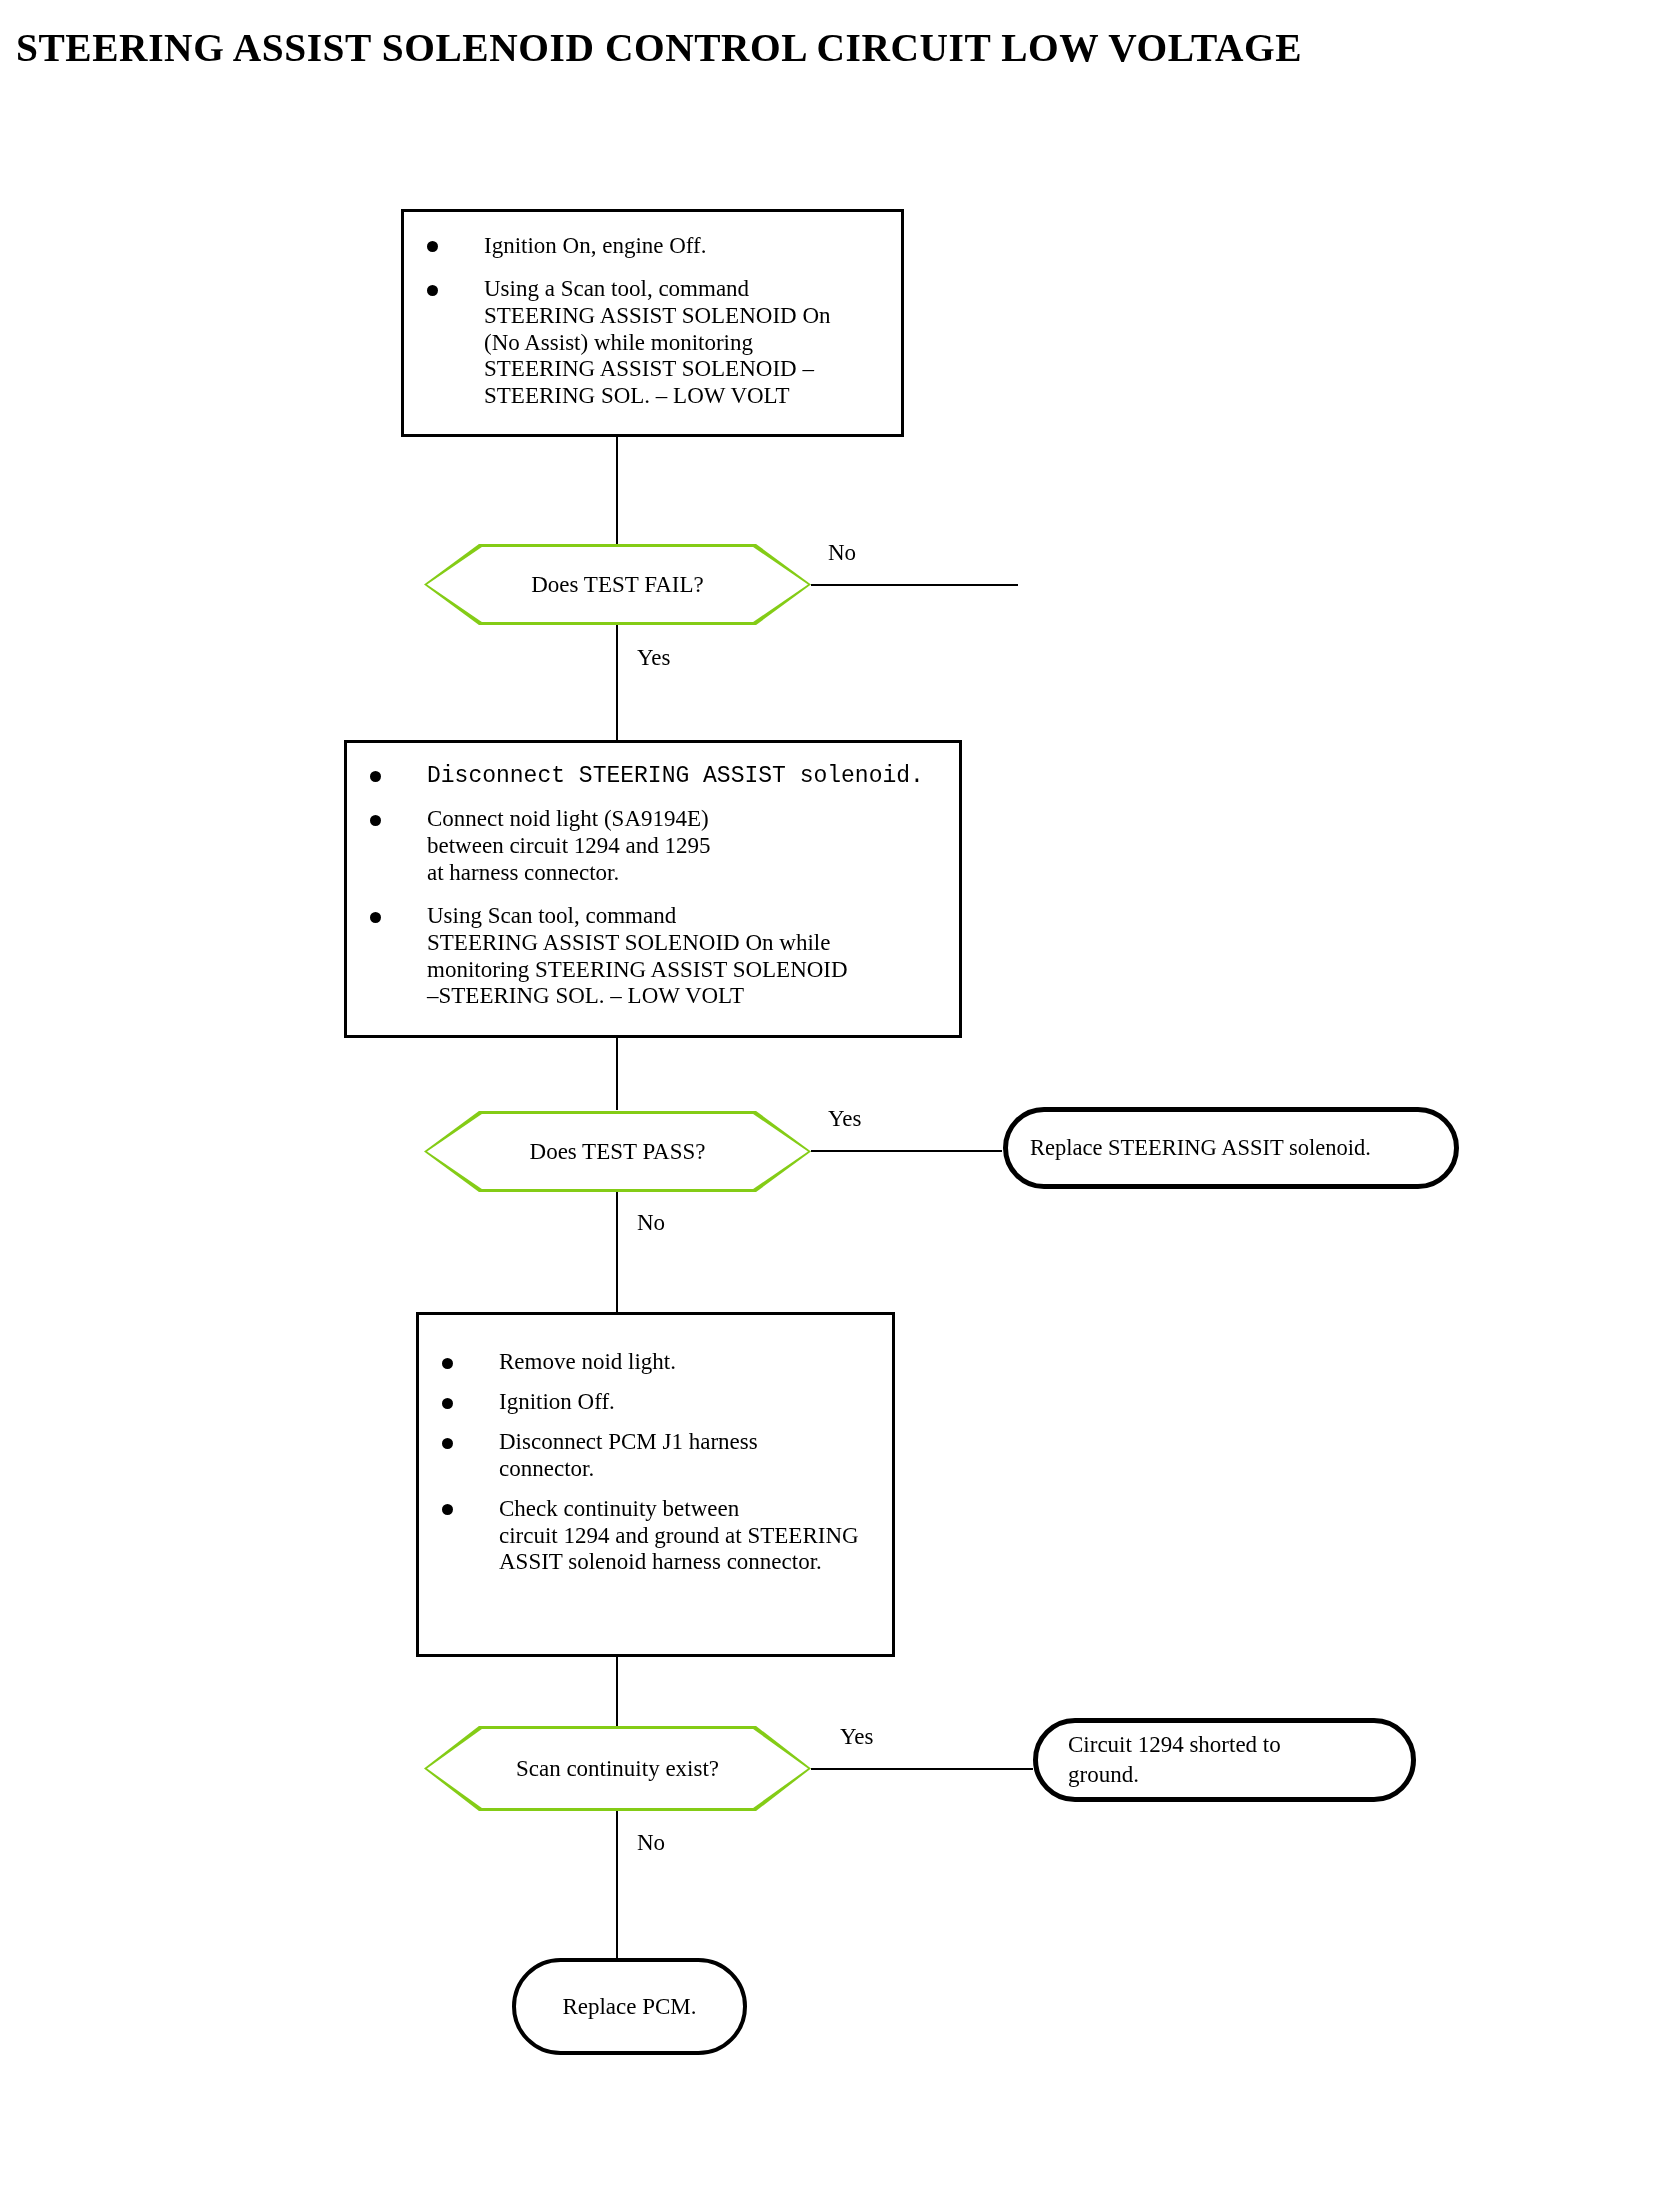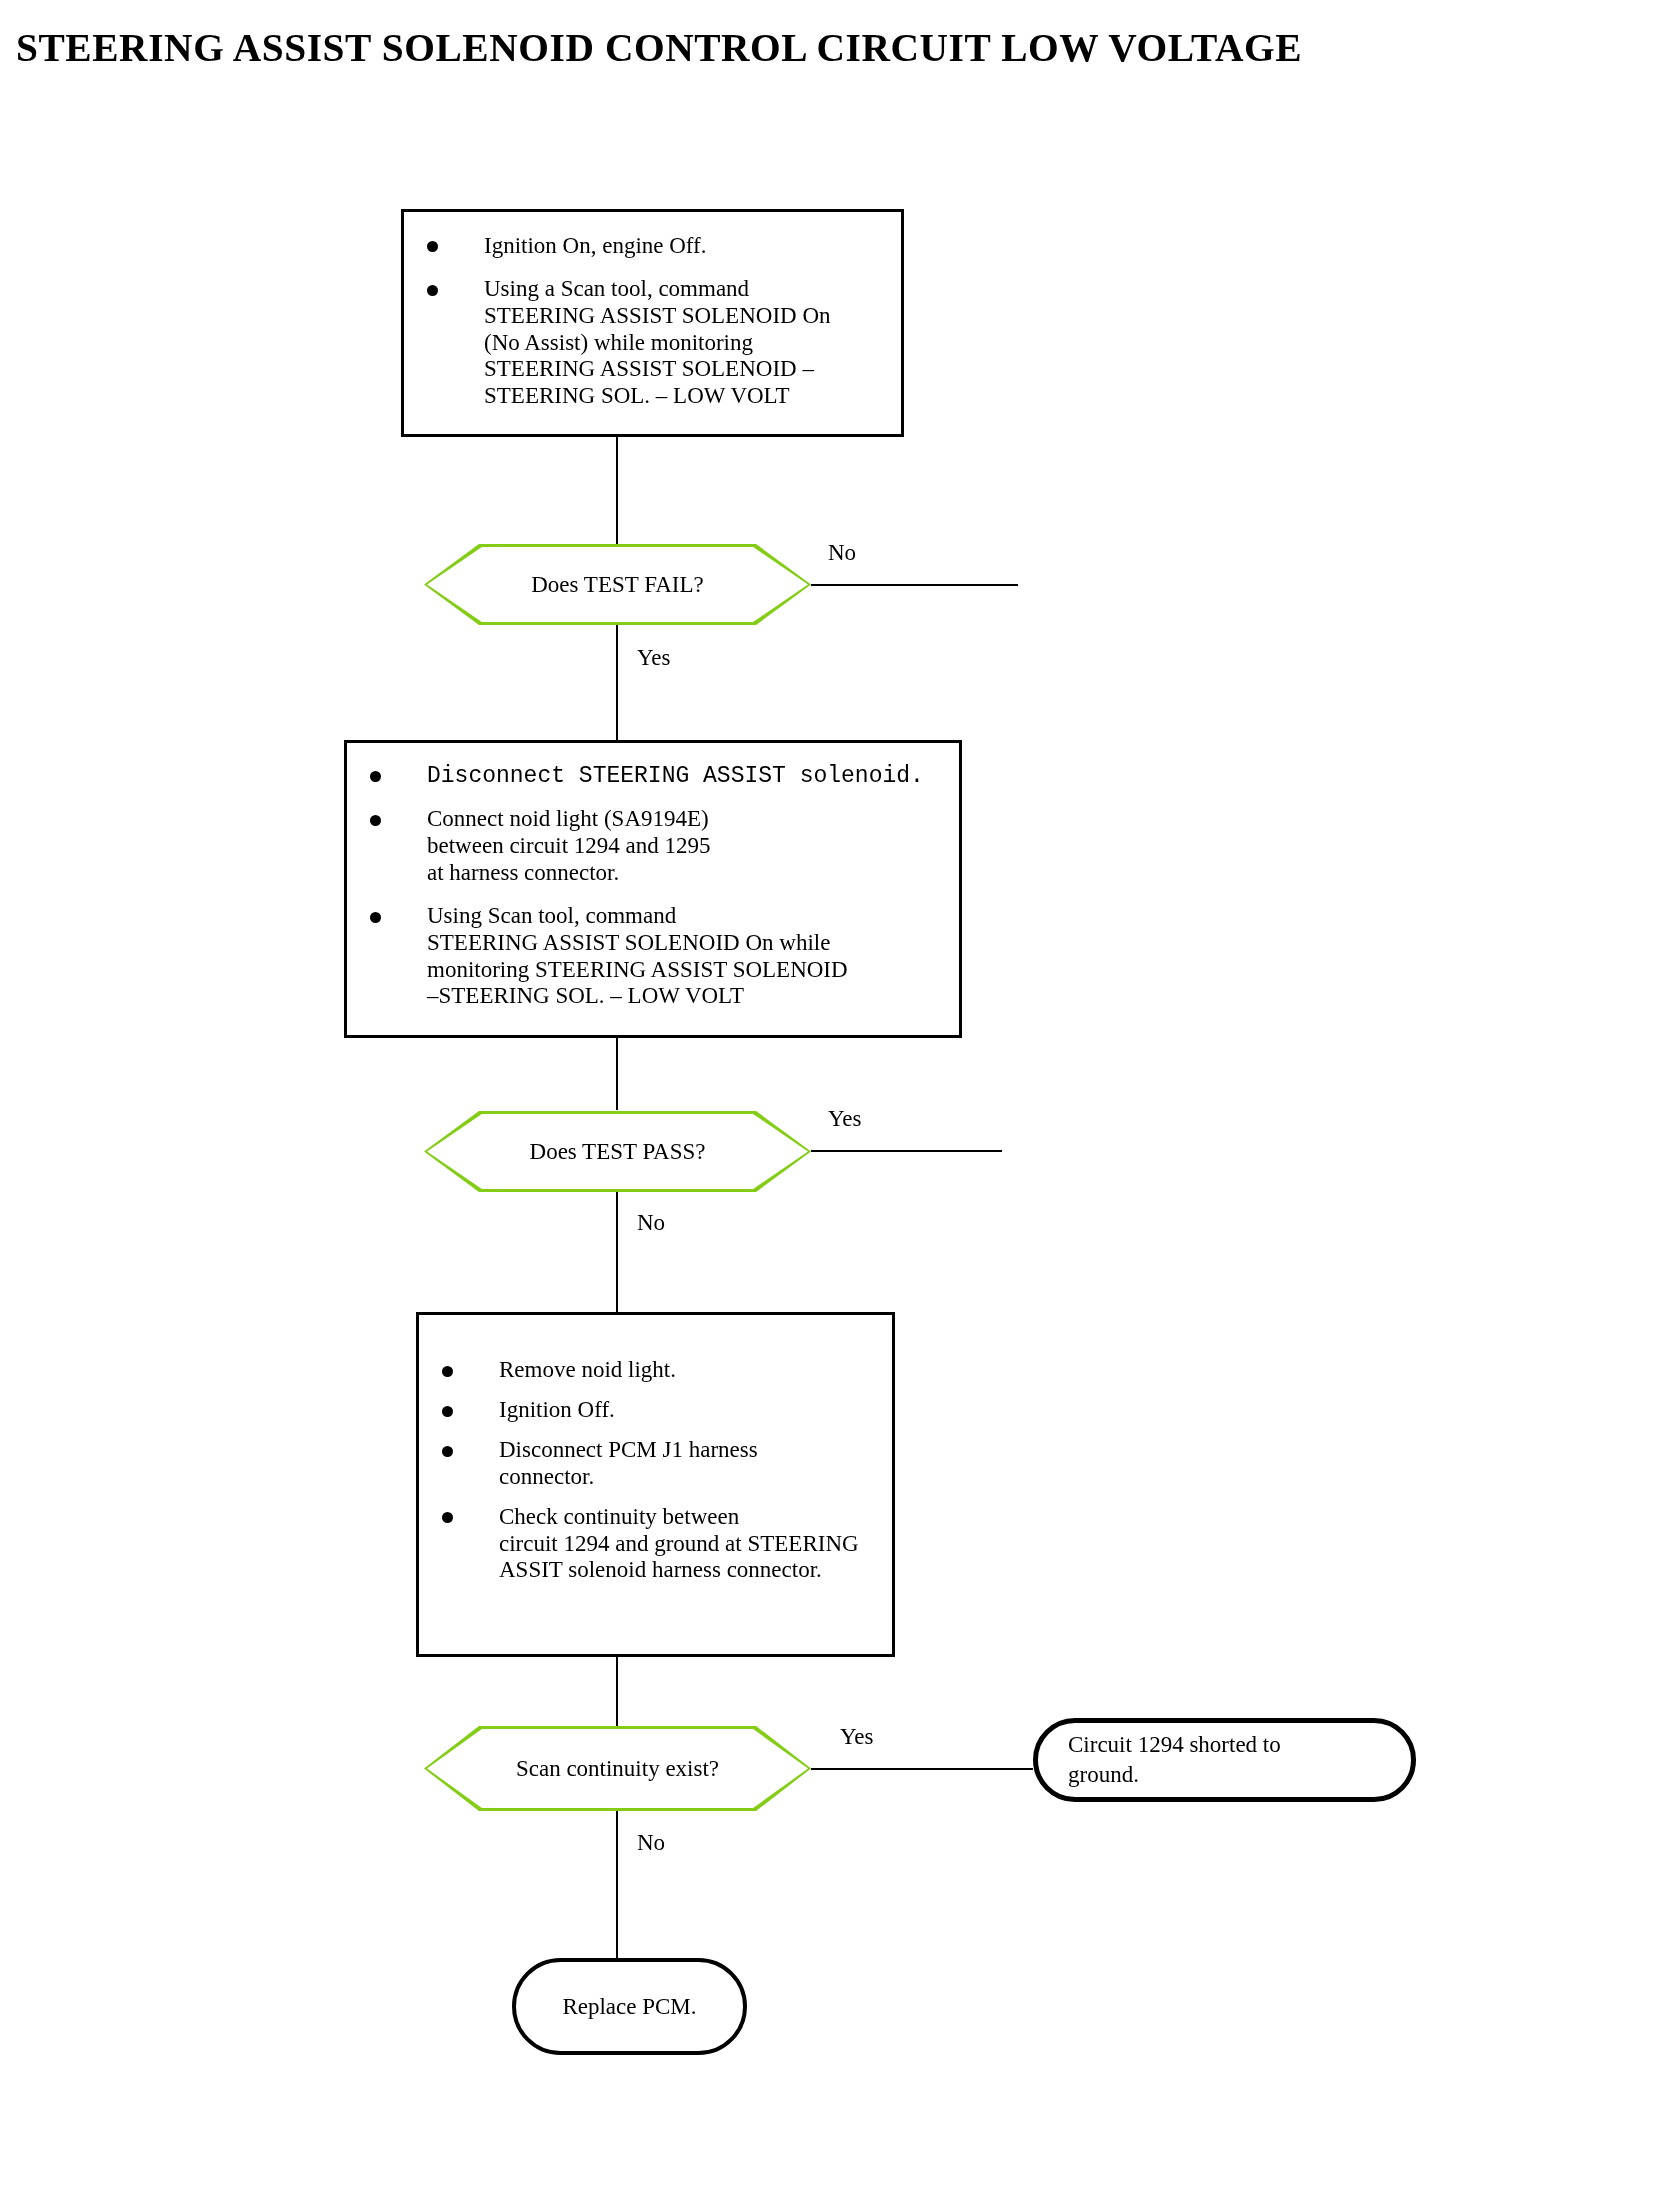--- a/index.html
+++ b/index.html
@@ -156,24 +156,27 @@
     <div class="hexinner" style="clip-path:polygon(0% 50%, 14.4% 0%, 85.6% 0%, 100% 50%, 85.6% 100%, 14.4% 100%);"></div>
     <span class="hexlabel">Does TEST PASS?</span>
   </div>
 
   <div class="hline" style="left:811px;top:1150px;width:191px;"></div>
   <div class="edgelabel" style="left:828px;top:1107px;">Yes</div>
 
   <div class="vline" style="left:616px;top:1192px;height:120px;"></div>
   <div class="edgelabel" style="left:637px;top:1211px;">No</div>
 
+  <div class="node term" style="left:1003px;top:1107px;width:456px;height:82px;border-radius:41px;padding:0 22px;">
+    <span class="nodetext" style="font-size:22.5px;">Replace STEERING ASSIT solenoid.</span>
+  </div>
 
   <div class="node proc" style="left:416px;top:1312px;width:479px;height:345px;">
     <div class="bullets" style="left:23px;top:28px;width:450px;">
-      <div class="bul-row" style="margin-top:14px;">
+      <div class="bul-row" style="margin-top:6px;">
         <span class="bul-dot"></span>
         <span class="bul-txt">Remove noid light.</span>
       </div>
       <div class="bul-row" style="margin-top:13.4px;">
         <span class="bul-dot"></span>
         <span class="bul-txt">Ignition Off.</span>
       </div>
       <div class="bul-row" style="margin-top:13.4px;">
         <span class="bul-dot"></span>
         <span class="bul-txt">Disconnect PCM J1 harness

